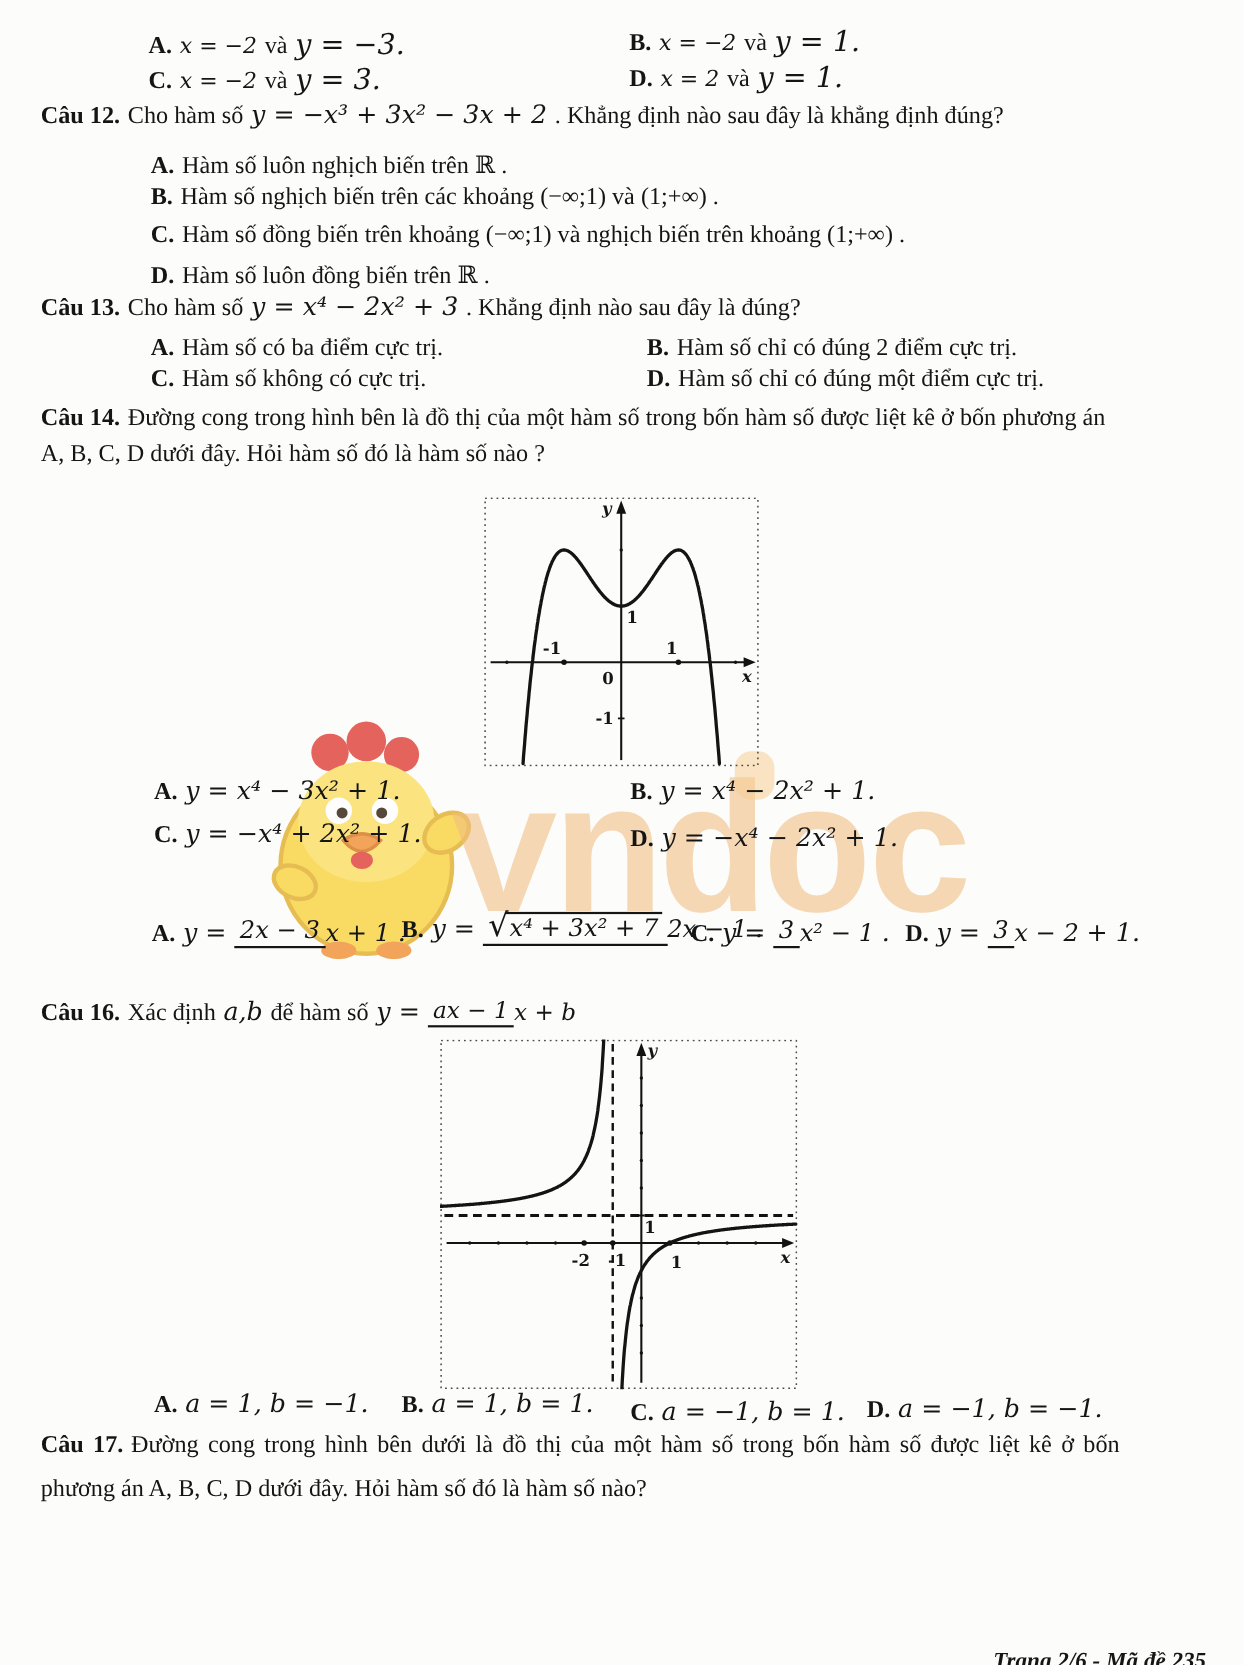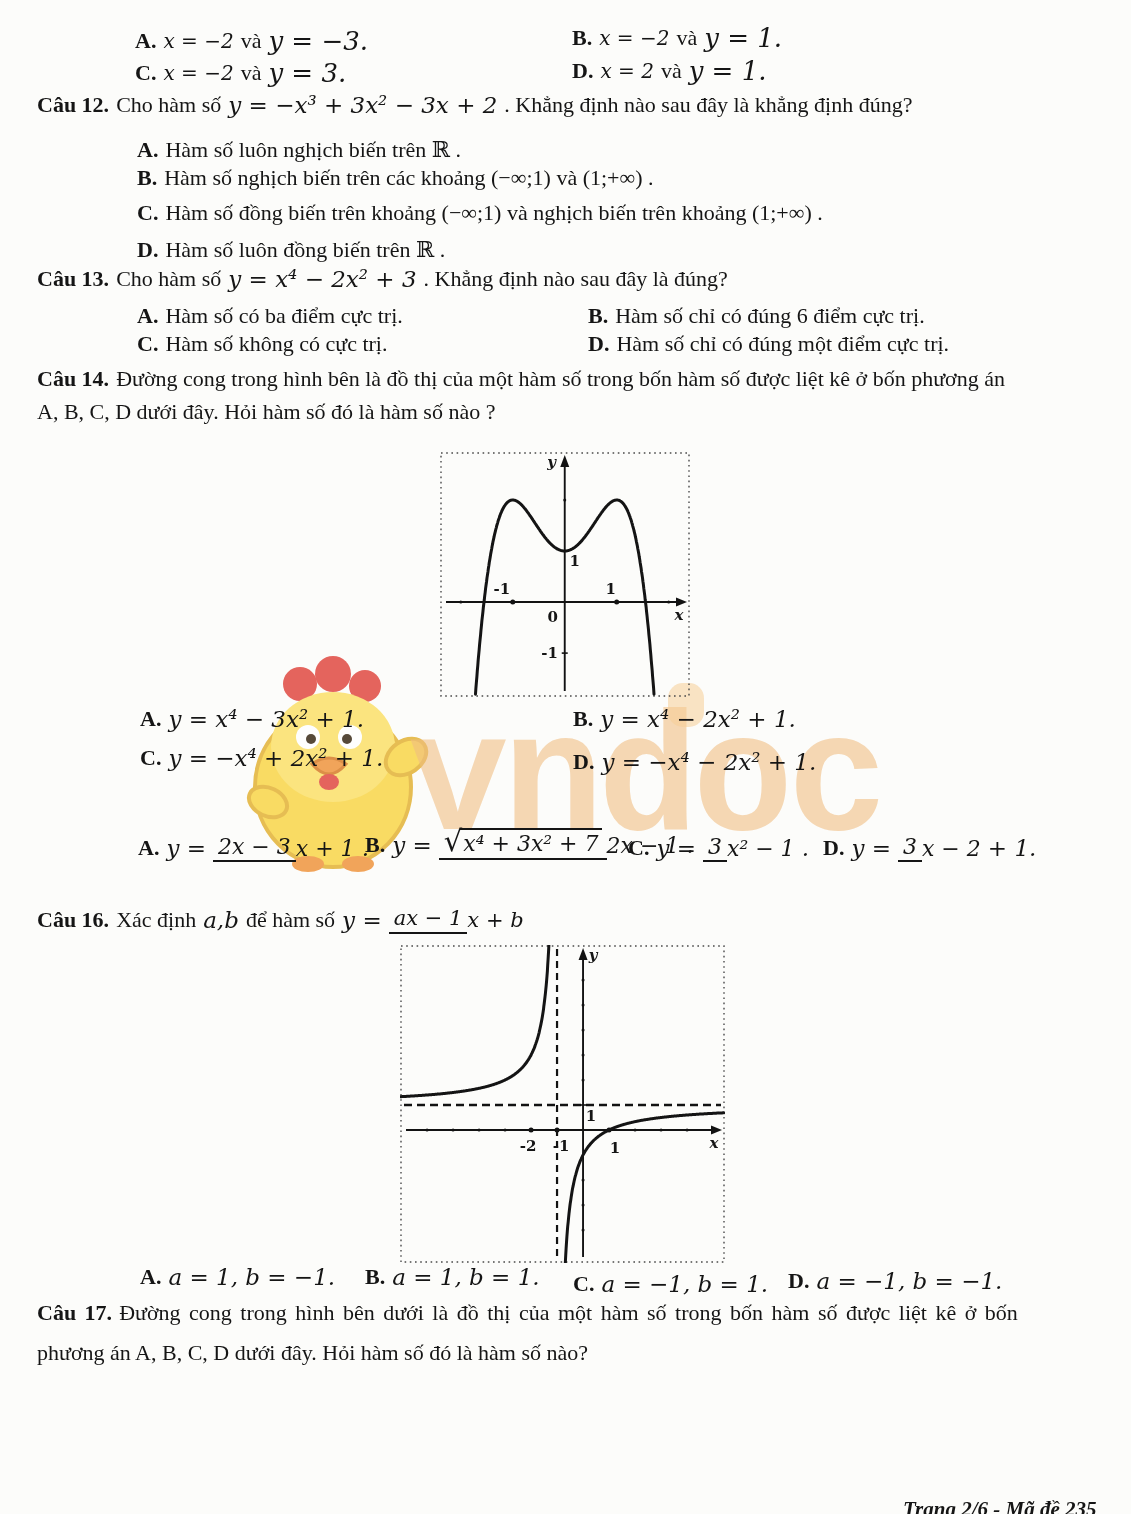--- a/index.html
+++ b/index.html
@@ -124,21 +124,21 @@
       <span class="plain">Cho hàm số</span>
       <span class="mi fml">y = x⁴ − 2x² + 3</span>
       <span class="plain">. Khẳng định nào sau đây là đúng?</span>
     </div>
     <div class="row" style="left:137px;top:303px">
       <b class="lbl">A.</b>
       <span class="plain">Hàm số có ba điểm cực trị.</span>
     </div>
     <div class="row" style="left:588px;top:303px">
       <b class="lbl">B.</b>
-      <span class="plain">Hàm số chỉ có đúng 6 điểm cực trị.</span>
+      <span class="plain">Hàm số chỉ có đúng 2 điểm cực trị.</span>
     </div>
     <div class="row" style="left:137px;top:331px">
       <b class="lbl">C.</b>
       <span class="plain">Hàm số không có cực trị.</span>
     </div>
     <div class="row" style="left:588px;top:331px">
       <b class="lbl">D.</b>
       <span class="plain">Hàm số chỉ có đúng một điểm cực trị.</span>
     </div>
 

